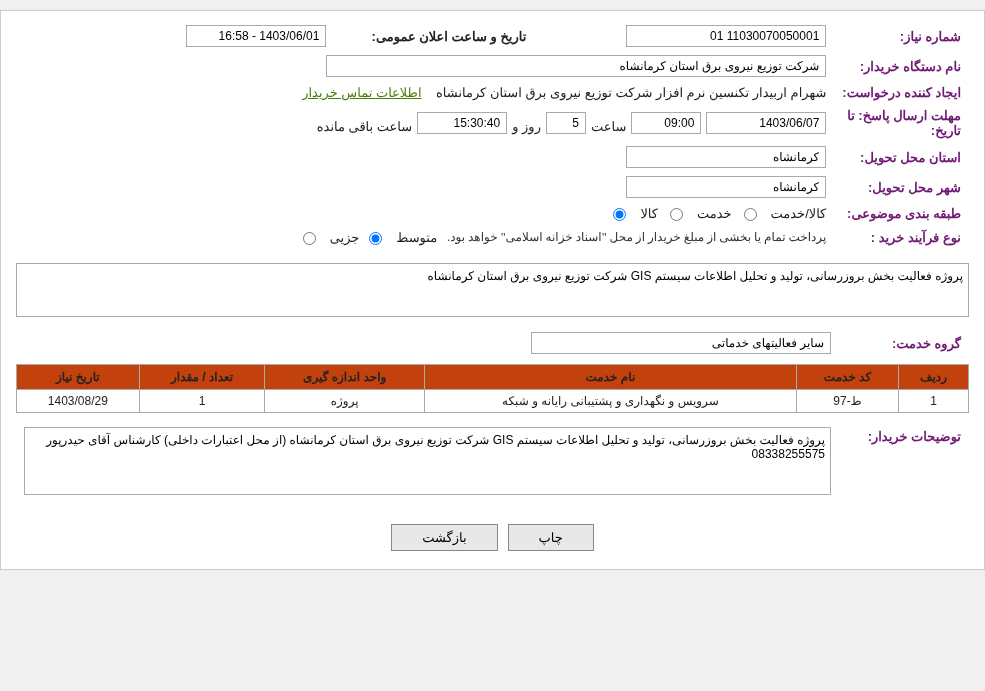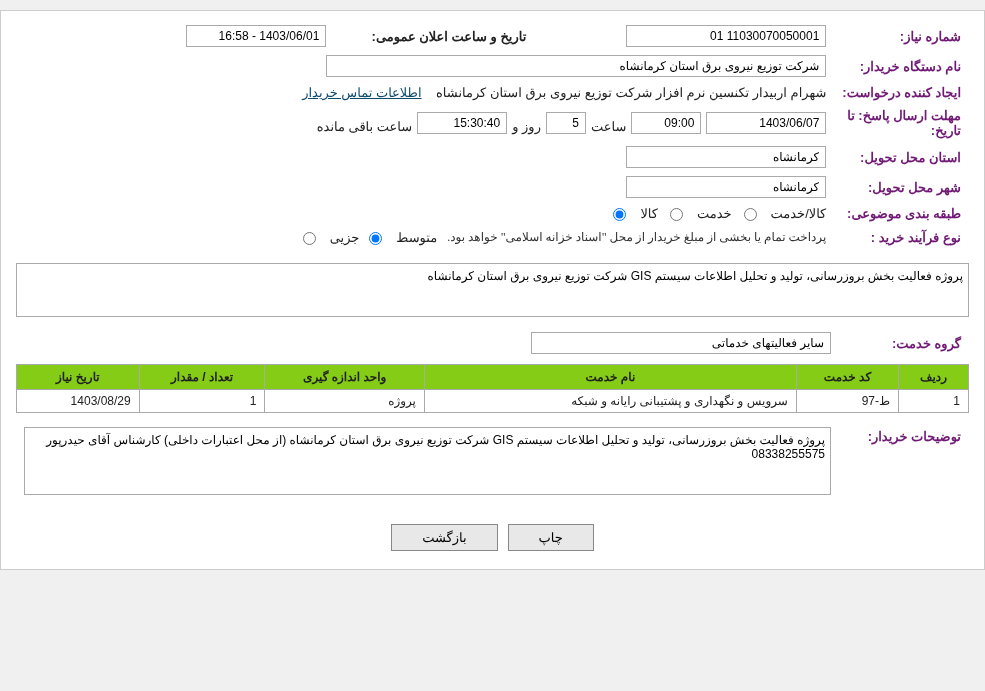--- a/index.html
+++ b/index.html
@@ -49,46 +49,47 @@
     .input-field {
       border: 1px solid #aaa;
       padding: 3px 6px;
       font-size: 12px;
       font-family: Tahoma, Arial, sans-serif;
       direction: rtl;
       background: #fff;
     }
     .input-medium { width: 200px; }
     .input-date { width: 140px; }
-    .link-blue { color: #0c4a6e; text-decoration: underline; cursor: pointer; }
+    .link-blue { color: #4d7c0f; text-decoration: underline; cursor: pointer; }
     .inline-row { display: flex; align-items: flex-end; gap: 5px; flex-direction: row-reverse; }
     .section-title {
       background: #e8e8e8;
       border: 1px solid #ccc;
       padding: 5px 10px;
       font-weight: bold;
       font-size: 14px;
       margin: 8px 0 6px 0;
       text-align: right;
     }
     .services-table {
       width: 100%;
       border-collapse: collapse;
       margin-bottom: 10px;
     }
     .services-table th {
-      background: #84cc16;
+      background: #c2410c;
       border: 1px solid #aaa;
       padding: 5px 8px;
       text-align: center;
       font-size: 12px;
     }
     .services-table td {
       border: 1px solid #aaa;
       padding: 4px 8px;
+      text-align: center;
       font-size: 12px;
     }
     .services-table tr:nth-child(even) { background: #f9f9f9; }
     .textarea-field {
       width: 100%;
       border: 1px solid #aaa;
       padding: 5px;
       font-size: 12px;
       font-family: Tahoma, Arial, sans-serif;
       direction: rtl;

